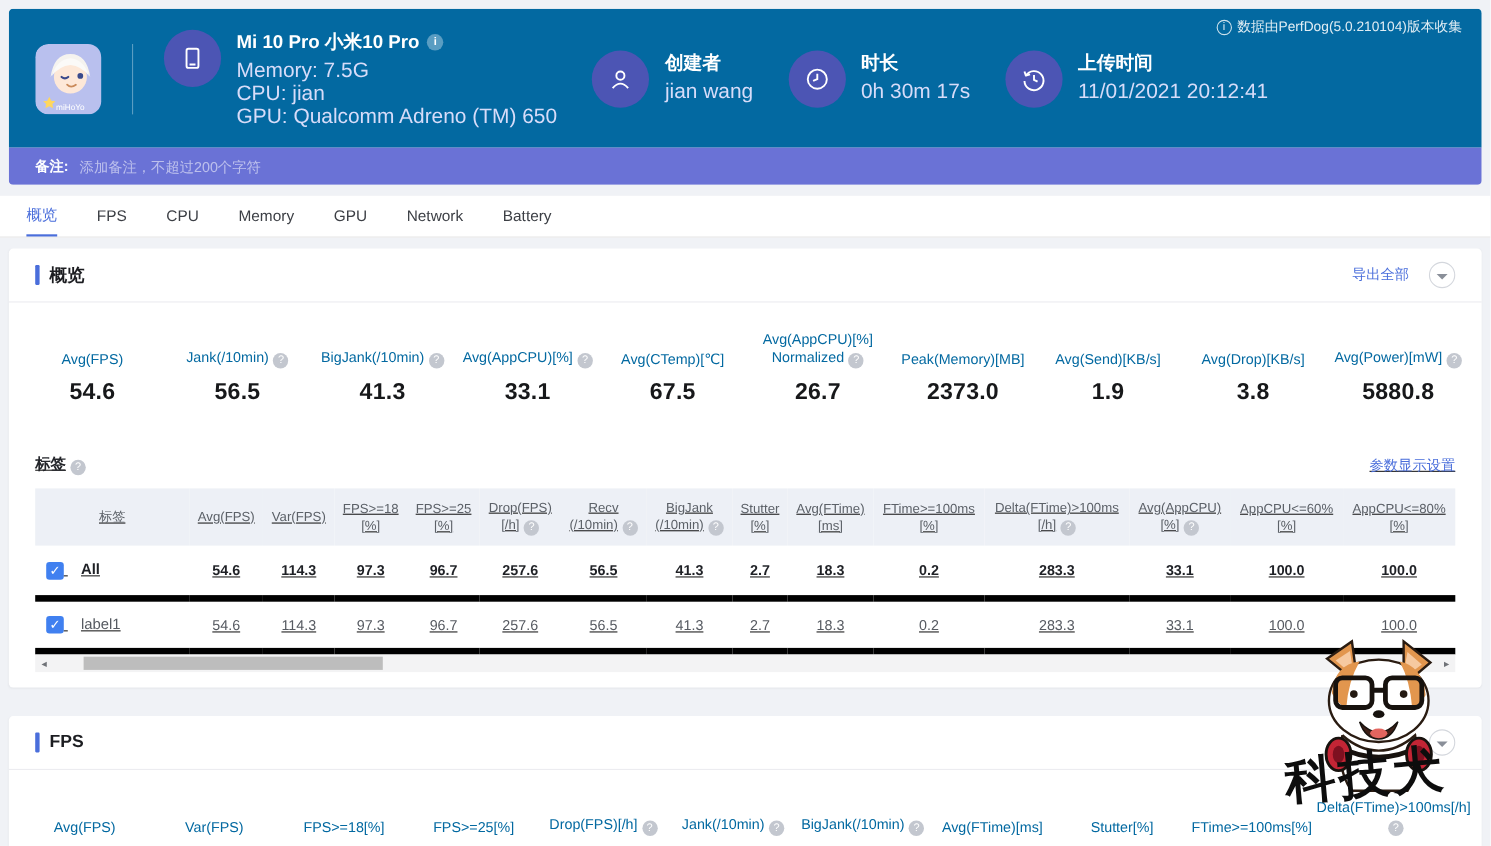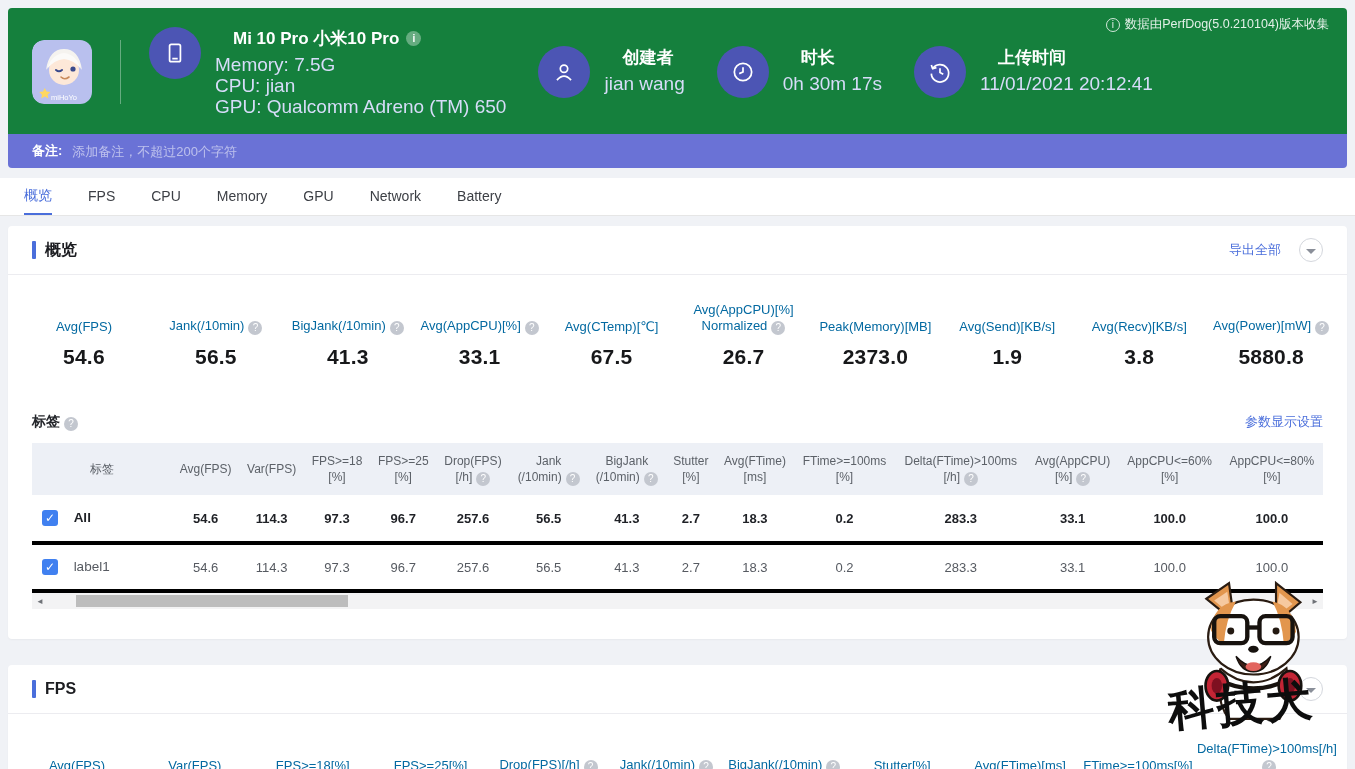--- a/index.html
+++ b/index.html
@@ -3,38 +3,38 @@
 <meta charset="utf-8">
 <style>
   * { box-sizing: border-box; margin: 0; padding: 0; }
   html,body { width:1355px; height:769px; overflow:hidden; }
   body {
     font-family: "Liberation Sans", "DejaVu Sans", sans-serif;
     background:#f0f2f6; color:#222; position:relative; font-size:13px;
   }
   
   .app-header { margin:8px 8px 0 8px; border-radius:4px; overflow:hidden; }
-  .hdr-main { background:#15803d; position:relative; display:flex; align-items:center;
+  .hdr-main { background:#0369a1; position:relative; display:flex; align-items:center;
               padding:18px 24px 16px 24px; gap:32px; min-height:126px; }
   .collect-info { position:absolute; top:8px; right:18px; color:rgba(255,255,255,.88);
                   font-size:12.5px; display:flex; align-items:center; gap:5px; }
   .i-outline { display:inline-block; width:14px; height:14px; border:1px solid rgba(255,255,255,.8);
                border-radius:50%; font-size:10px; line-height:12px; text-align:center; font-style:normal; }
   .i-outline::after { content:"i"; }
   .hdr-block { display:flex; align-items:flex-start; gap:14px; color:#fff; }
   .app-icon { width:60px; height:64px; border-radius:12px; overflow:hidden; flex:none; }
   .app-meta { line-height:20px; }
   .app-name { font-size:18px; font-weight:bold; margin-bottom:2px; }
   .app-line { color:#cfd6f8; font-size:13px; margin-left:17px; position:relative; }
   .app-line.ver { display:flex; align-items:center; gap:5px; margin-left:0; }
   .app-line.pkg { margin-left:0; margin-top:2px; }
   .hdr-divider { width:1px; height:64px; background:rgba(255,255,255,.35); flex:none; margin:0 -4px; }
   .circle-icon { width:52px; height:52px; border-radius:50%; background:#4c55b4; flex:none;
                  display:flex; align-items:center; justify-content:center; }
-  .blk-title { font-size:17px; font-weight:bold; margin-bottom:4px; display:flex; align-items:center; gap:7px;margin-left:18px; }
+  .blk-title { font-size:17px; font-weight:bold; margin-bottom:4px; display:flex; align-items:center; gap:7px; }
   .blk-line { color:#d7dcf9; font-size:19px; line-height:21px; }
   .i-filled { display:inline-block; width:15px; height:15px; background:rgba(255,255,255,.35);
               border-radius:50%; font-size:10px; line-height:15px; text-align:center; font-style:normal; color:#fff;}
   .i-filled::after { content:"i"; }
   .hdr-note { background:#6a72d6; display:flex; align-items:center; padding:8px 24px; gap:10px; }
   .note-label { color:#fff; font-weight:bold; font-size:13px; flex:none; }
   .note-input { background:transparent; border:none; outline:none; flex:1; font-size:13px; color:#ffffff;
                 font-family:"Liberation Sans","DejaVu Sans",sans-serif; }
   .note-input::placeholder { color:rgba(255,255,255,.55); }
   
@@ -60,28 +60,28 @@
   
   .metrics { display:flex; padding:24px 10px 18px 10px; }
   .metric { flex:1; text-align:center; }
   .m-label { height:36px; display:flex; flex-direction:column; justify-content:flex-end;
              color:#0369a1; font-size:13px; line-height:16px; }
   .m-value { font-size:21px; font-weight:bold; color:#17181a; margin-top:10px; letter-spacing:.2px; }
   .help { display:inline-block; width:14px; height:14px; border-radius:50%; background:#c3c7cf; color:#fff;
           font-size:10px; line-height:14px; text-align:center; margin-left:4px; vertical-align:-1px; cursor:pointer; }
   .help::after { content:"?"; }
   
-  .labels-wrap { padding:0 24px 30px 24px; }
+  .labels-wrap { padding:0 24px 14px 24px;text-decoration:underline; }
   .labels-row { display:flex; align-items:center; justify-content:space-between; margin-top:26px; margin-bottom:12px; }
   .labels-title { font-size:14px; font-weight:bold; color:#24262b; }
   table { width:100%; border-collapse:collapse; }
   thead th { background:#edf0f6; color:#5c6168; font-size:12px; font-weight:normal; height:52px;
              text-align:center; vertical-align:middle; padding:4px 6px; line-height:16px; }
   thead th.first-col { width:140px; }
-  tbody td { height:48px; text-align:center; font-size:13px; color:#565a61; border-bottom:4px solid #000000; padding:0 6px; }
+  tbody td { height:48px; text-align:center; font-size:13px; color:#565a61; border-bottom:6px solid #000000; padding:0 6px; }
   tbody td.first-col { text-align:left; padding-left:10px; }
   tbody tr.bold-row td { font-weight:bold; color:#1f2126; }
   .row-name { margin-left:12px; font-size:13.5px; }
   .cb { display:inline-block; width:16px; height:16px; background:#4080f0; border-radius:3px; color:#fff;
         font-size:12px; line-height:16px; text-align:center; cursor:pointer; vertical-align:middle; }
   .cb::after { content:"✓"; }
   
   .hscroll { position:relative; height:16px; background:#f3f3f4; margin-top:0; }
   .sb-arrow { position:absolute; top:0; width:16px; height:16px; font-size:8px; color:#6f7277;
               display:flex; align-items:center; justify-content:center; cursor:pointer; }
@@ -302,21 +302,21 @@
       <div class="metric">
         <div class="m-label">
           <span><span>Avg(Send)[KB/s]</span></span>
           <span></span>
         </div>
         <div class="m-value">1.9</div>
       </div>
 
       <div class="metric">
         <div class="m-label">
-          <span><span>Avg(Recv)[KB/s]</span></span>
+          <span><span>Avg(Drop)[KB/s]</span></span>
           <span></span>
         </div>
         <div class="m-value">3.8</div>
       </div>
 
       <div class="metric">
         <div class="m-label">
           <span><span>Avg(Power)[mW]</span><span class="help"></span></span>
           <span></span>
         </div>
@@ -356,21 +356,21 @@
               <div><span>FPS&gt;=25</span></div>
               <div><span>[%]</span></div>
             </th>
 
             <th>
               <div><span>Drop(FPS)</span></div>
               <div><span>[/h]</span><span class="help"></span></div>
             </th>
 
             <th>
-              <div><span>Jank</span></div>
+              <div><span>Recv</span></div>
               <div><span>(/10min)</span><span class="help"></span></div>
             </th>
 
             <th>
               <div><span>BigJank</span></div>
               <div><span>(/10min)</span><span class="help"></span></div>
             </th>
 
             <th>
               <div><span>Stutter</span></div>
@@ -531,29 +531,29 @@
       <div class="metric">
         <div class="m-label">
           <span><span>BigJank(/10min)</span><span class="help"></span></span>
           <span></span>
         </div>
 
       </div>
 
       <div class="metric">
         <div class="m-label">
+          <span><span>Avg(FTime)[ms]</span></span>
+          <span></span>
+        </div>
+
+      </div>
+
+      <div class="metric">
+        <div class="m-label">
           <span><span>Stutter[%]</span></span>
-          <span></span>
-        </div>
-
-      </div>
-
-      <div class="metric">
-        <div class="m-label">
-          <span><span>Avg(FTime)[ms]</span></span>
           <span></span>
         </div>
 
       </div>
 
       <div class="metric">
         <div class="m-label">
           <span><span>FTime&gt;=100ms[%]</span></span>
           <span></span>
         </div>

